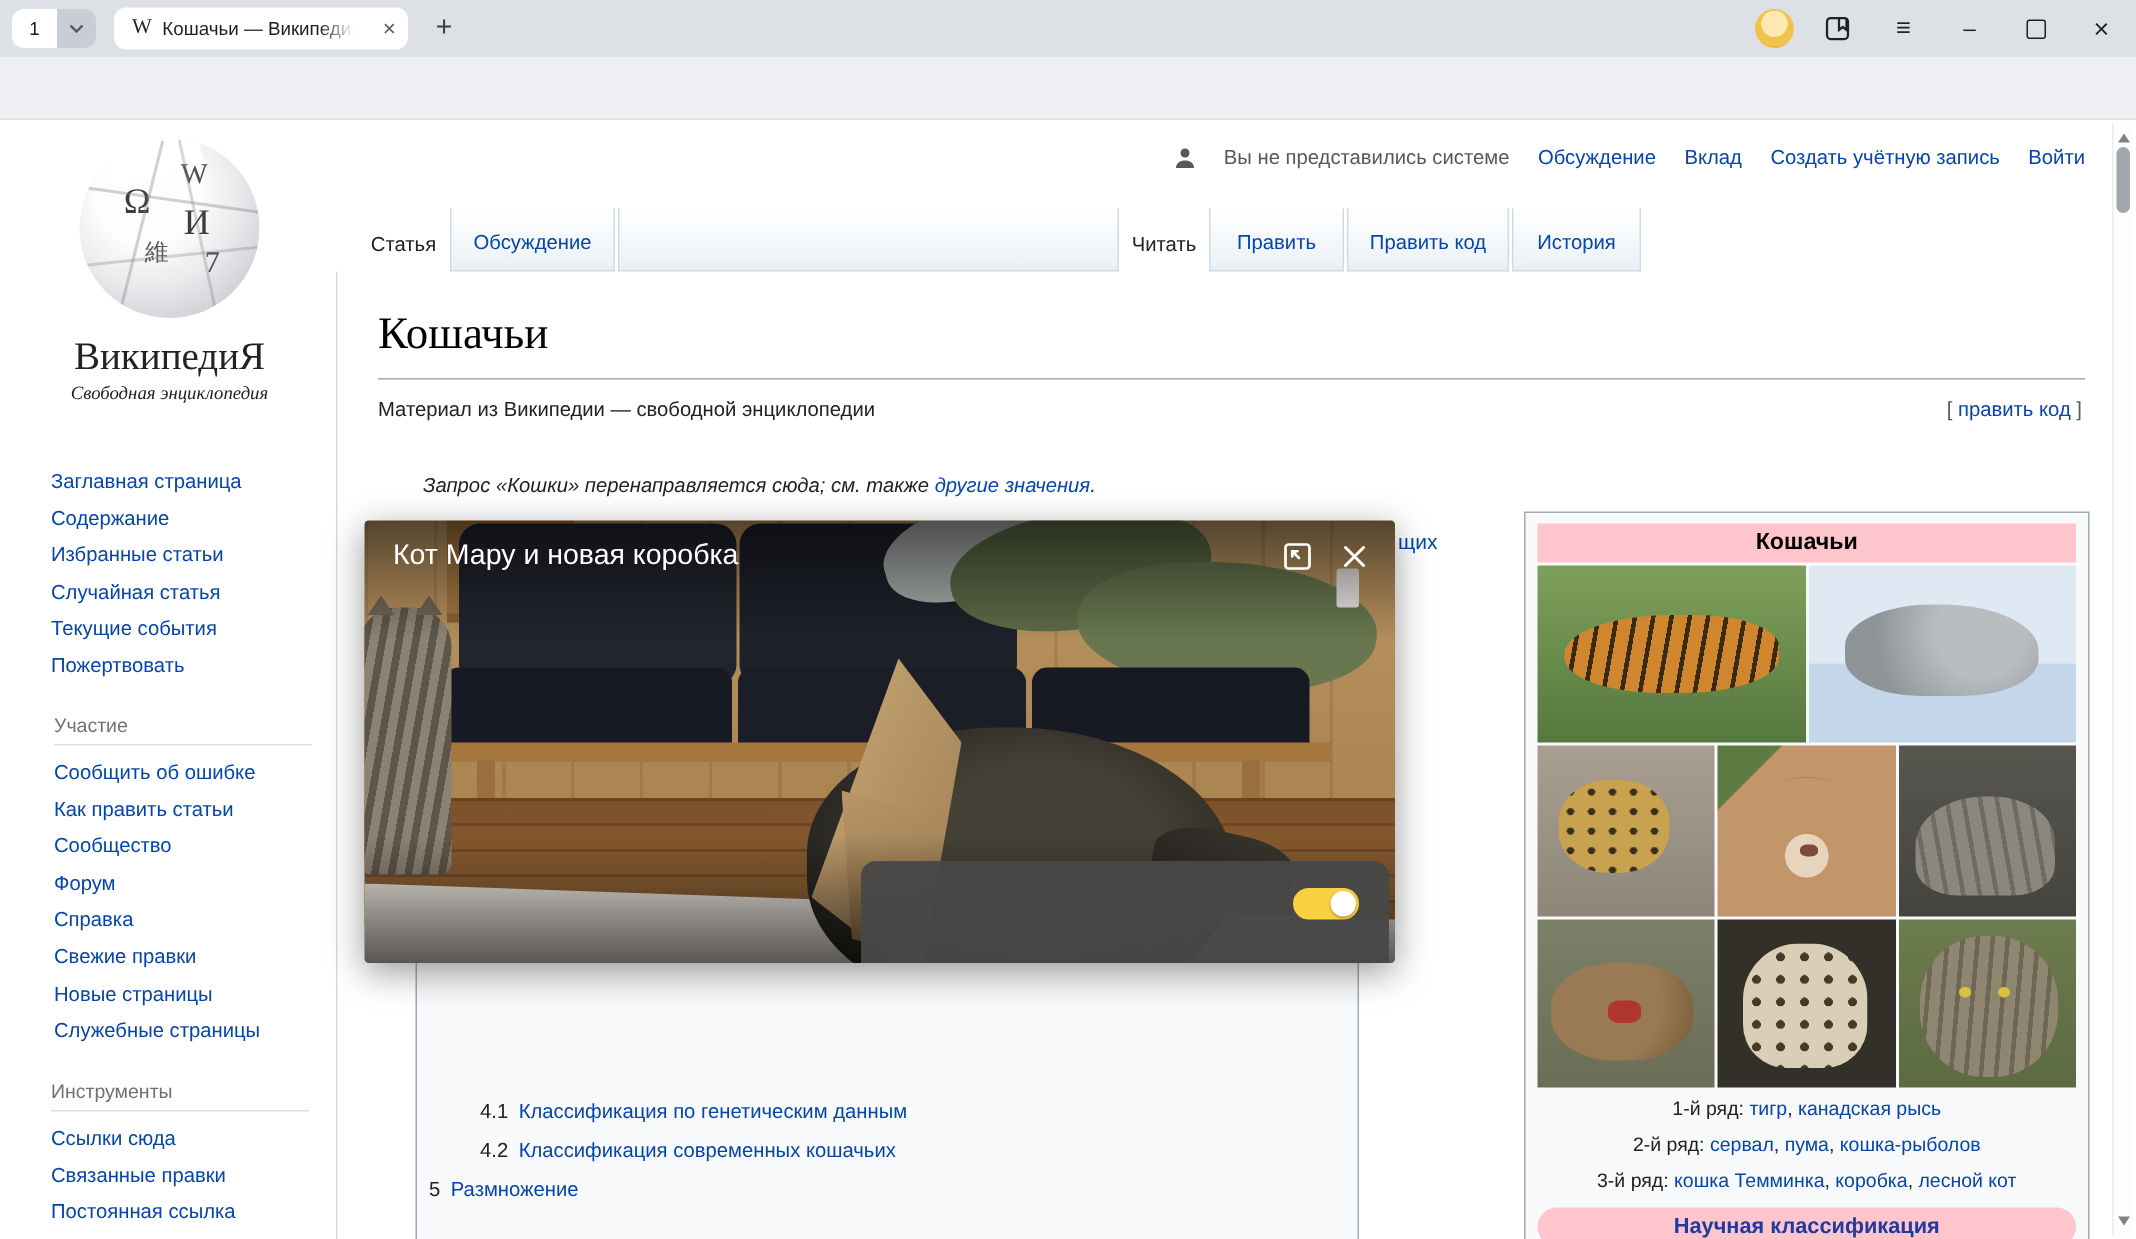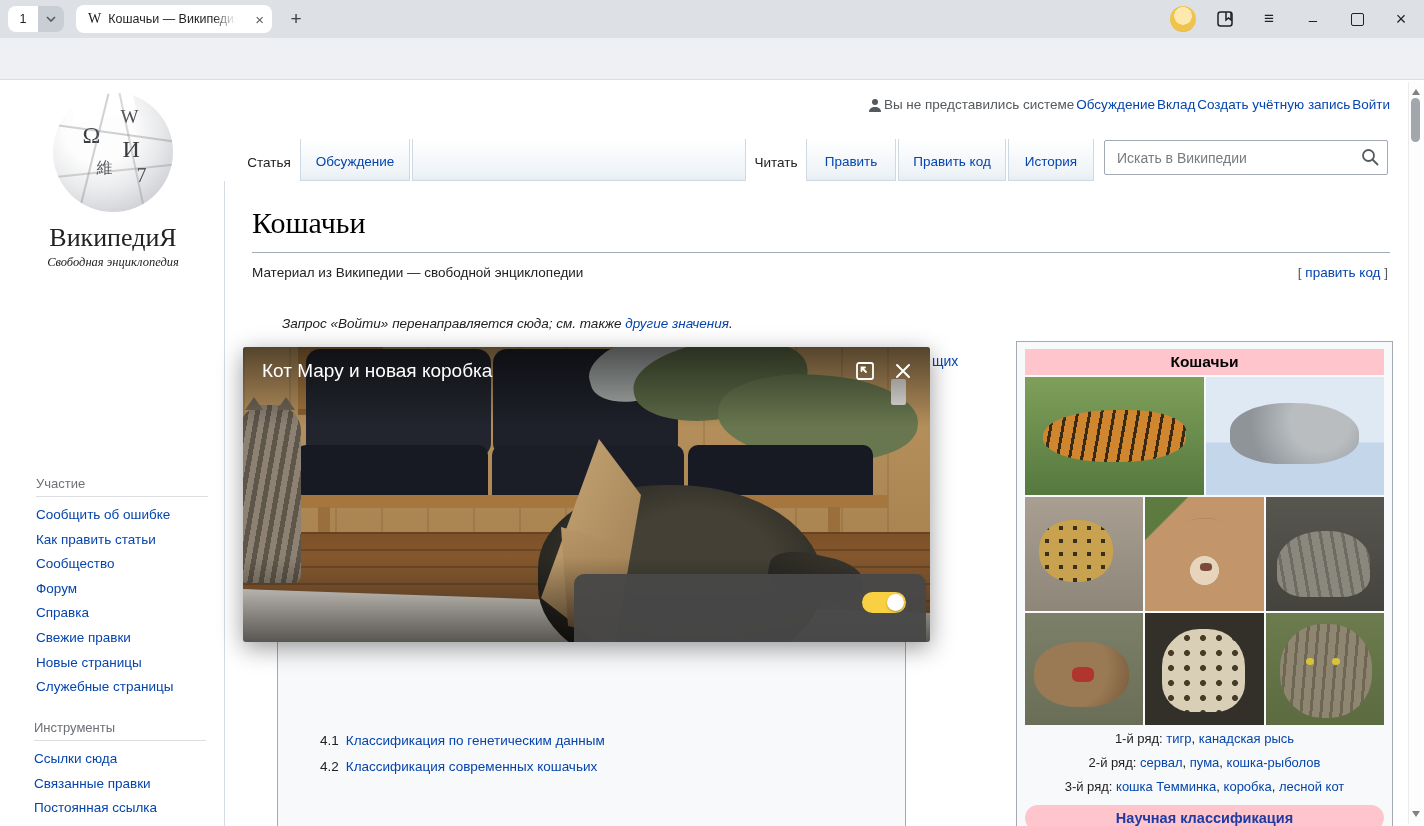--- a/index.html
+++ b/index.html
@@ -57,21 +57,21 @@
   .globe .seam3{position:absolute;left:78px;top:0;width:1.5px;height:120px;background:rgba(120,122,126,.3);transform:rotate(-12deg);}
   .globe .seam4{position:absolute;left:0;top:78px;width:120px;height:1.5px;background:rgba(120,122,126,.3);transform:rotate(-6deg);}
   .wordmark{left:28px;top:143px;width:170px;text-align:center;font-family:"Liberation Serif",serif;font-size:26px;color:#222;}
   .tagline{left:28px;top:175px;width:170px;text-align:center;font-family:"Liberation Serif",serif;font-style:italic;font-size:12.5px;color:#222;}
 
   .side-list{display:flex;flex-direction:column;}
   .side-link{font-size:13.5px;color:#0645ad;line-height:24.6px;}
   .portal-h{font-size:13px;color:#6d7177;padding-bottom:5px;border-bottom:1px solid #dcdee2;width:172px;margin-bottom:6px;}
 
   
-  .personal{top:17px;right:34px;display:flex;align-items:flex-end;gap:2px;font-size:13.5px;}
+  .personal{top:17px;right:34px;display:flex;align-items:flex-end;gap:19px;font-size:13.5px;}
   .personal .status{color:#54595d;}
   .vtab{top:59px;height:42px;box-sizing:border-box;font-size:13.5px;display:flex;align-items:flex-end;justify-content:center;padding-bottom:11px;}
   .vtab.boxed{background:linear-gradient(180deg,#ffffff 0%,#eef3f7 85%,#e6edf3 100%);border:1px solid #cdd9e3;border-top:none;}
   .vtab.activeT{background:#fff;color:#222;}
   .searchbox{left:1104px;top:60px;width:284px;height:35px;border:1px solid #a2a9b1;border-radius:2px;background:#fff;box-sizing:border-box;}
   .searchbox input{position:absolute;left:10px;top:6px;width:235px;height:20px;border:none;outline:none;font-size:14px;color:#222;font-family:"Liberation Sans",sans-serif;}
   .searchbox input::placeholder{color:#777c80;}
   .search-ic{position:absolute;right:8px;top:7px;}
 
   
@@ -300,20 +300,28 @@
         <span class="g5">7</span>
         <span class="seam1"></span>
           <span class="seam2"></span>
           <span class="seam3"></span>
           <span class="seam4"></span>
       </div>
     </div>
     <div class="abs wordmark">ВикипедиЯ</div>
     <div class="abs tagline">Свободная энциклопедия</div>
 
+    <div class="abs side-list" style="left:34px;top:229px">
+        <a class="side-link">Заглавная страница</a>
+        <a class="side-link">Содержание</a>
+        <a class="side-link">Избранные статьи</a>
+        <a class="side-link">Случайная статья</a>
+        <a class="side-link">Текущие события</a>
+        <a class="side-link">Пожертвовать</a>
+      </div>
 
     <div class="abs" style="left:36px;top:396px">
       <div class="portal-h">Участие</div>
       <div class="side-list">
           <a class="side-link">Сообщить об ошибке</a>
           <a class="side-link">Как править статьи</a>
           <a class="side-link">Сообщество</a>
           <a class="side-link">Форум</a>
           <a class="side-link">Справка</a>
           <a class="side-link">Свежие правки</a>
@@ -342,45 +350,37 @@
       <a class="blue">Войти</a>
     </div>
 
     <div class="abs vtab activeT" style="left:240px;width:58px">Статья</div>
     <div class="abs vtab boxed blue" style="left:300px;width:110px">Обсуждение</div>
     <div class="abs vtab boxed" style="left:412px;width:334px"></div>
     <div class="abs vtab activeT" style="left:748px;width:56px">Читать</div>
     <div class="abs vtab boxed blue" style="left:806px;width:90px">Править</div>
     <div class="abs vtab boxed blue" style="left:898px;width:108px">Править код</div>
     <div class="abs vtab boxed blue" style="left:1008px;width:86px">История</div>
-    <div class="abs searchbox">
-      <input type="text" placeholder="Искать в Википедии" style="">
-      <span class="search-ic">
-        <svg width="18" height="18" viewBox="0 0 18 18">
-            <circle cx="7.5" cy="7.5" r="5.5" fill="none" stroke="#54595d" stroke-width="1.8"></circle>
-            <path d="M12 12l4.5 4.5" stroke="#54595d" stroke-width="1.8" stroke-linecap="round"></path>
-          </svg>
-      </span>
-    </div>
 
     <h1 class="abs a-title" style="margin:0;font-weight:normal">Кошачьи</h1>
     <div class="abs a-rule"></div>
     <div class="abs site-sub">Материал из Википедии — свободной энциклопедии</div>
     <div class="abs edit-sec">
       <span>[ </span><a class="blue">править код</a><span> ]</span>
     </div>
     <div class="abs hatnote">
-      <span>Запрос «Войти» перенаправляется сюда; см. также </span><a class="blue" style="font-style:italic">другие значения</a><span>.</span>
+      <span>Запрос «Кошки» перенаправляется сюда; см. также </span><a class="blue" style="font-style:italic">другие значения</a><span>.</span>
     </div>
     <a class="abs frag">щих</a>
 
     <div class="abs tocbox">
       <div>
           <div class="toc-row sub"><span class="toc-num">4.1</span><span class="toc-link">Классификация по генетическим данным</span></div>
           <div class="toc-row sub"><span class="toc-num">4.2</span><span class="toc-link">Классификация современных кошачьих</span></div>
+          <div class="toc-row"><span class="toc-num">5</span><span class="toc-link">Размножение</span></div>
         </div>
     </div>
 
     <div class="abs infobox">
       <div class="ib-head" style="background:#ffc5cd">Кошачьи</div>
       <div class="ib-row r1">
           <div class="ib-img tiger"></div>
           <div class="ib-img canada-lynx"></div>
         </div>
       <div class="ib-row r2">

